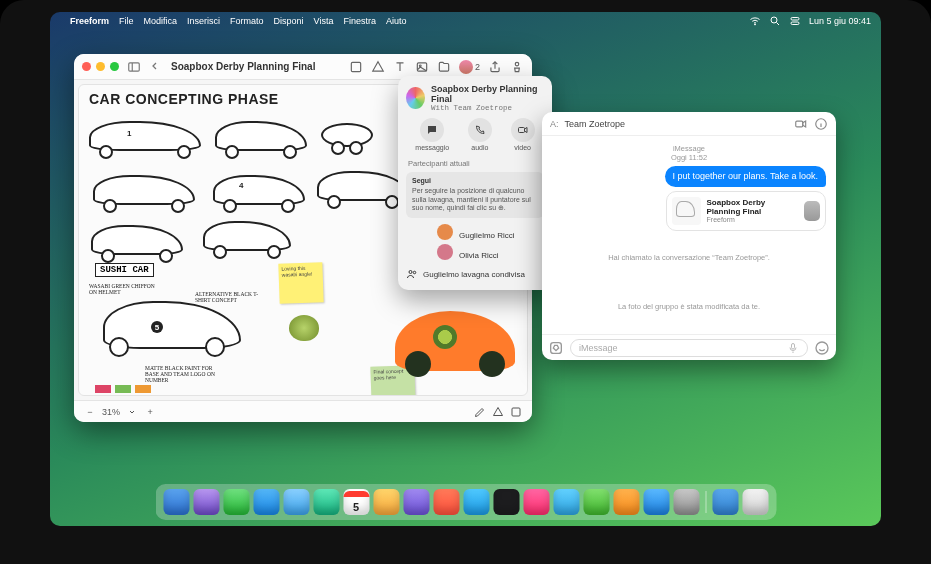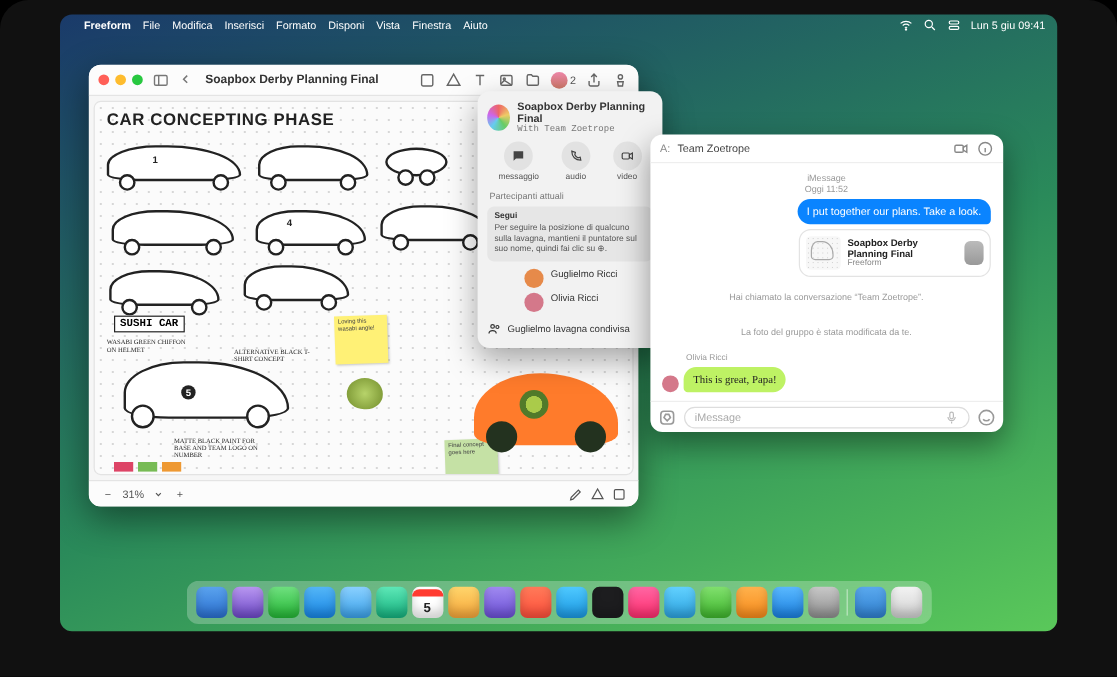--- a/index.html
+++ b/index.html
@@ -67,34 +67,34 @@
 .popover .hdr .av { width: 22px; height: 22px; border-radius: 50%; background: conic-gradient(#e66,#ec6,#6c6,#6ce,#c6e,#e66); }
 .popover .hdr .t1 { font-weight: 700; font-size: 9px; }
 .popover .hdr .t2 { font-size: 7.5px; color: #777; font-family: Liberation Mono, monospace; }
 .popover .acts { display: flex; justify-content: space-around; margin: 4px 0 8px; }
 .popover .acts .ac { display: flex; flex-direction: column; align-items: center; gap: 2px; font-size: 7px; color: #555; }
 .popover .acts .acbtn { width: 24px; height: 24px; border-radius: 50%; background: #e2e2e2; display: flex; align-items: center; justify-content: center; color: #444; }
 .popover .seclabel { font-size: 7.5px; color: #777; margin: 4px 2px; }
 .popover .tip { background: #e6e6e6; border-radius: 6px; padding: 5px 6px; font-size: 7px; color: #555; line-height: 1.25; margin-bottom: 6px; }
 .popover .tip b { color: #333; display: block; margin-bottom: 1px; }
 .popover .plist { display: flex; flex-direction: column; gap: 4px; margin-bottom: 6px; }
-.popover .pitem { display: flex; align-items: flex-start; gap: 6px; font-size: 8px; padding-left: 31px; }
+.popover .pitem { display: flex; align-items: flex-end; gap: 6px; font-size: 8px; padding-left: 31px; }
 .popover .pitem .pav { width: 16px; height: 16px; border-radius: 50%; }
 .popover .row { display: flex; align-items: center; gap: 5px; font-size: 8px; color: #333; padding: 2px 0; }
 .popover .row input { accent-color: #007aff; }
 
 
 .msg-win { position: absolute; top: 100px; left: 492px; width: 294px; height: 248px; background: #fff; border-radius: 10px; box-shadow: 0 10px 26px rgba(0,0,0,.4); display: flex; flex-direction: column; overflow: hidden; }
 .msg-hdr { height: 24px; display: flex; align-items: center; padding: 0 8px; gap: 6px; border-bottom: 1px solid #eee; font-size: 9px; color: #444; }
 .msg-hdr .to { color: #888; }
 .msg-hdr .spacer { flex: 1; }
 .msg-hdr .hicon { width: 14px; height: 14px; color: #888; }
 .msg-body { flex: 1; overflow: auto; padding: 8px 10px; display: flex; flex-direction: column; gap: 4px; }
 .msg-meta { text-align: center; font-size: 7.5px; color: #999; }
-.msg-sys { text-align: center; font-size: 7.5px; color: #999; margin: 8px 0; }
+.msg-sys { text-align: center; font-size: 7.5px; color: #999; margin: 18px 0; }
 .bubble { max-width: 72%; padding: 5px 8px; border-radius: 12px; font-size: 9px; line-height: 1.2; }
 .bubble.sent { align-self: flex-end; background: #0a84ff; color: #fff; border-bottom-right-radius: 4px; }
 .bubble.recv { align-self: flex-start; background: #bef264; color: #222; border-bottom-left-radius: 4px; font-family: Liberation Serif, serif; }
 .sender { font-size: 7px; color: #999; margin-top: 2px; }
 .recv-wrap { display: flex; gap: 4px; align-items: flex-end; }
 .recv-wrap .rav { width: 14px; height: 14px; border-radius: 50%; flex-shrink: 0; }
 .attach { align-self: flex-end; width: 160px; background: #fff; border: 1px solid #e3e3e3; border-radius: 10px; padding: 5px; display: flex; gap: 6px; align-items: center; }
 .attach .thumb { width: 36px; height: 28px; background: #f7f7f7; border-radius: 4px; background-image: radial-gradient(circle,#ccc .5px,transparent .5px); background-size: 4px 4px; position: relative; }
 .attach .thumb::after { content:""; position: absolute; inset: 4px 6px 8px 4px; border: 1px solid #aaa; border-radius: 30% 50% 20% 20% / 50% 70% 20% 20%; }
 .attach .atxt .l1 { font-size: 8px; font-weight: 600; color:#222; }

